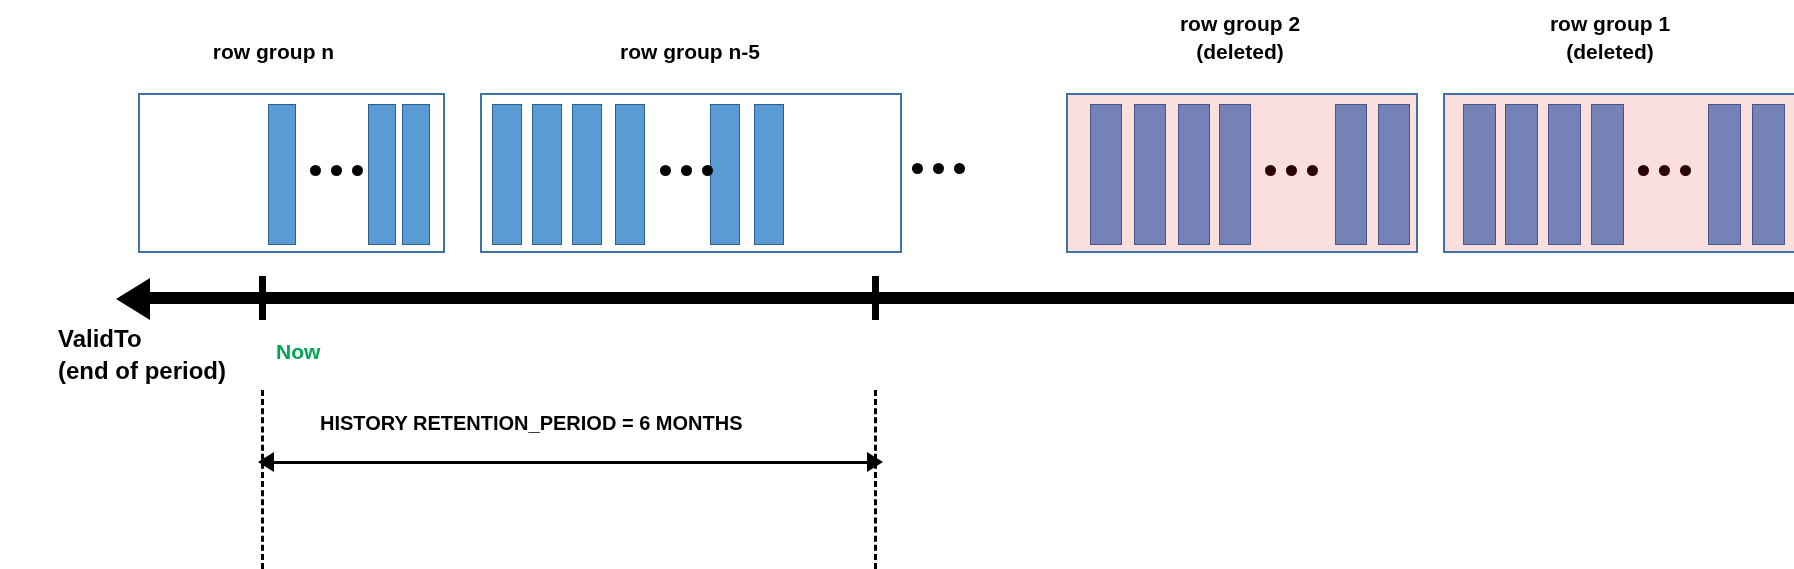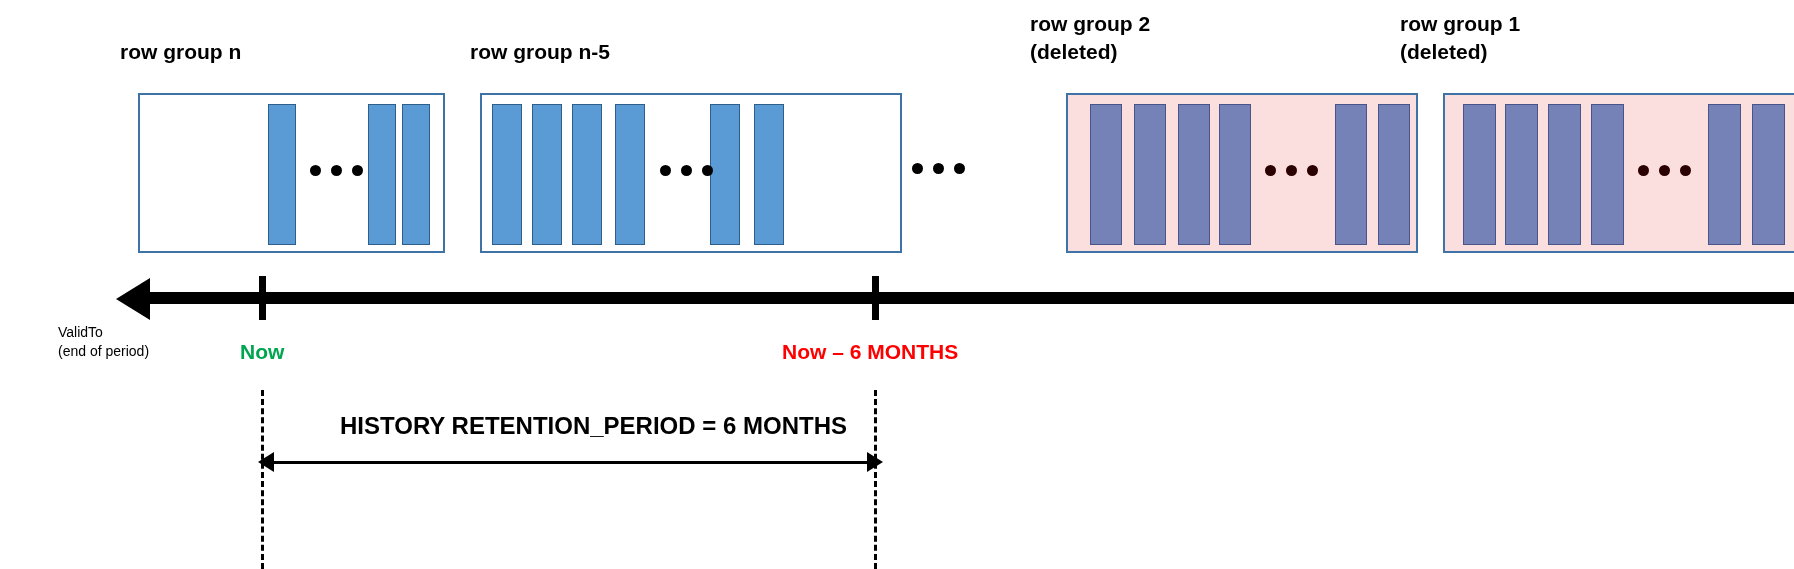--- a/index.html
+++ b/index.html
@@ -11,20 +11,21 @@
     position:relative;
   }
   #stage{position:absolute;left:0;top:0;width:1794px;height:569px;}
 
   
   .grp-title{
     position:absolute;
     font-weight:bold;
     font-size:21px;
     color:#000000;
+    text-align:center;
     line-height:1.32;
     white-space:pre-line;
   }
 
   
   .rg-box{
     position:absolute;
     top:93px;
     height:160px;
     box-sizing:border-box;
@@ -82,49 +83,50 @@
   .tick{
     position:absolute;
     top:276px;
     width:7px;height:44px;
     background:#000000;
   }
 
   
   .axis-label{
     position:absolute;
-    font-weight:normal;
-    font-size:14px;
+    font-weight:bold;
+    font-size:24px;
     color:#000000;
     line-height:1.35;
     white-space:pre-line;
   }
   .pt-label{
     position:absolute;
     font-weight:bold;
     font-size:21px;
     white-space:nowrap;
+    margin-left:36px;
   }
   #label-now{color:#00a550;}
   #label-now6{color:#ff0000;}
 
   
   .dash{
     position:absolute;
     top:390px;
     width:0;height:179px;
     border-left:3px dashed #000000;
   }
 
   
   #measure-text{
     position:absolute;
-    left:340px;top:412px;
-    font-weight:bold;
-    font-size:24px;
+    left:320px;top:412px;
+    font-weight:bold;
+    font-size:20px;
     color:#000000;
     white-space:nowrap;
   }
   #measure-line{
     position:absolute;
     left:262px;top:461px;
     width:617px;height:3px;
     background:#000000;
   }
   #measure-head-l{
@@ -213,21 +215,20 @@
   </div>
 
   <div id="axis-head"></div>
   <div id="axis-line"></div>
   <div class="tick" id="tick-0" style="left: 259px;"></div>
   <div class="tick" id="tick-1" style="left: 872px;"></div>
 
   <div class="axis-label" id="axis-label" style="left: 58px; top: 323px;">ValidTo
 (end of period)</div>
   <div class="pt-label" id="label-now" style="left: 240px; top: 340px; color: rgb(0, 165, 80);">Now</div>
-  <div class="pt-label" id="label-now6" style="left: 782px; top: 340px; color: rgb(255, 0, 0);">Now – 6 MONTHS</div>
 
   <div class="dash" id="dash-0" style="left: 261px;"></div>
   <div class="dash" id="dash-1" style="left: 874px;"></div>
 
   <div id="measure-text">HISTORY RETENTION_PERIOD =  6 MONTHS</div>
   <div id="measure-head-l" style="left: 258px;"></div>
   <div id="measure-line" style="left: 262px; width: 617px;"></div>
   <div id="measure-head-r" style="left: 867px;"></div>
 
 </div>

